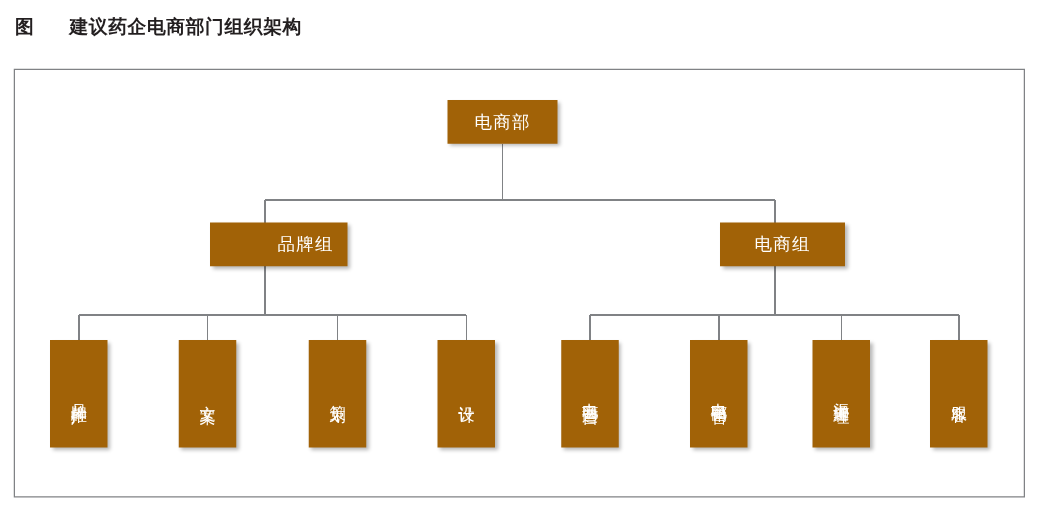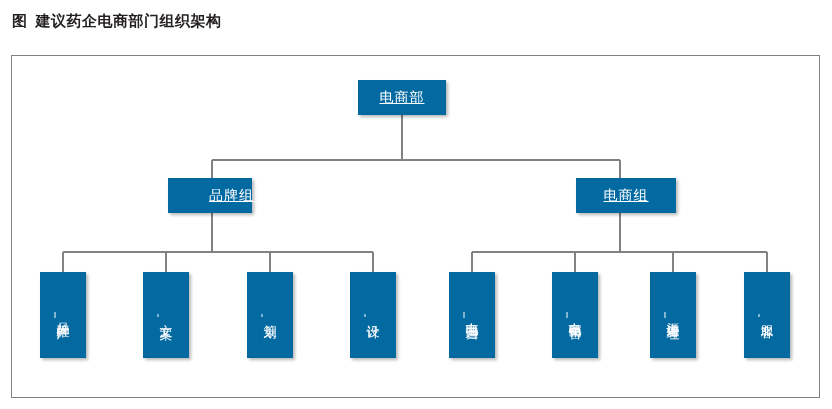--- a/index.html
+++ b/index.html
@@ -32,21 +32,21 @@
   .title-label {
     font-size: 15px;
     font-weight: bold;
     color: #231f20;
     letter-spacing: 0.5px;
   }
   .title-text {
     font-size: 15px;
     font-weight: bold;
     color: #231f20;
-    margin-left: 8px;
+    margin-left: 28px;
     letter-spacing: 0.5px;
   }
 
   
   .chart-frame {
     position: absolute;
     left: 11px;
     top: 55px;
     width: 809px;
     height: 343px;
@@ -61,28 +61,27 @@
     left: 0;
     top: 0;
     width: 832px;
     height: 409px;
     pointer-events: none;
   }
 
   
   .node {
     position: absolute;
-    background: #0369a1;
+    background: #a16207;
     box-shadow: 2px 2px 3px rgba(0,0,0,0.28);
     display: flex;
     align-items: center;
     justify-content: center;
     box-sizing: border-box;
     color: #ffffff;
-    text-decoration: underline;
   }
   .node-label {
     color: #ffffff;
     font-size: 14px;
     line-height: 1.05;
     letter-spacing: 1px;
     white-space: nowrap;
   }
 
   
@@ -103,21 +102,21 @@
     writing-mode: vertical-rl;
     text-orientation: upright;
     font-size: 13px;
     letter-spacing: 1.5px;
     line-height: 1;
   }
 
   
   #node-root { left: 358px; top: 80px; width: 88px; }
   
-  #node-group-brand  { left: 168px; top: 178px; width: 84px; padding-left: 43px; }
+  #node-group-brand  { left: 168px; top: 178px; width: 110px; padding-left: 43px; }
   #node-group-ecom   { left: 576px; top: 178px; width: 100px; }
 
   
   #node-leaf-0 { left: 40px;  top: 272px; }
   #node-leaf-1 { left: 143px; top: 272px; }
   #node-leaf-2 { left: 247px; top: 272px; }
   #node-leaf-3 { left: 350px; top: 272px; }
   
   #node-leaf-4 { left: 449px; top: 272px; }
   #node-leaf-5 { left: 552px; top: 272px; }

